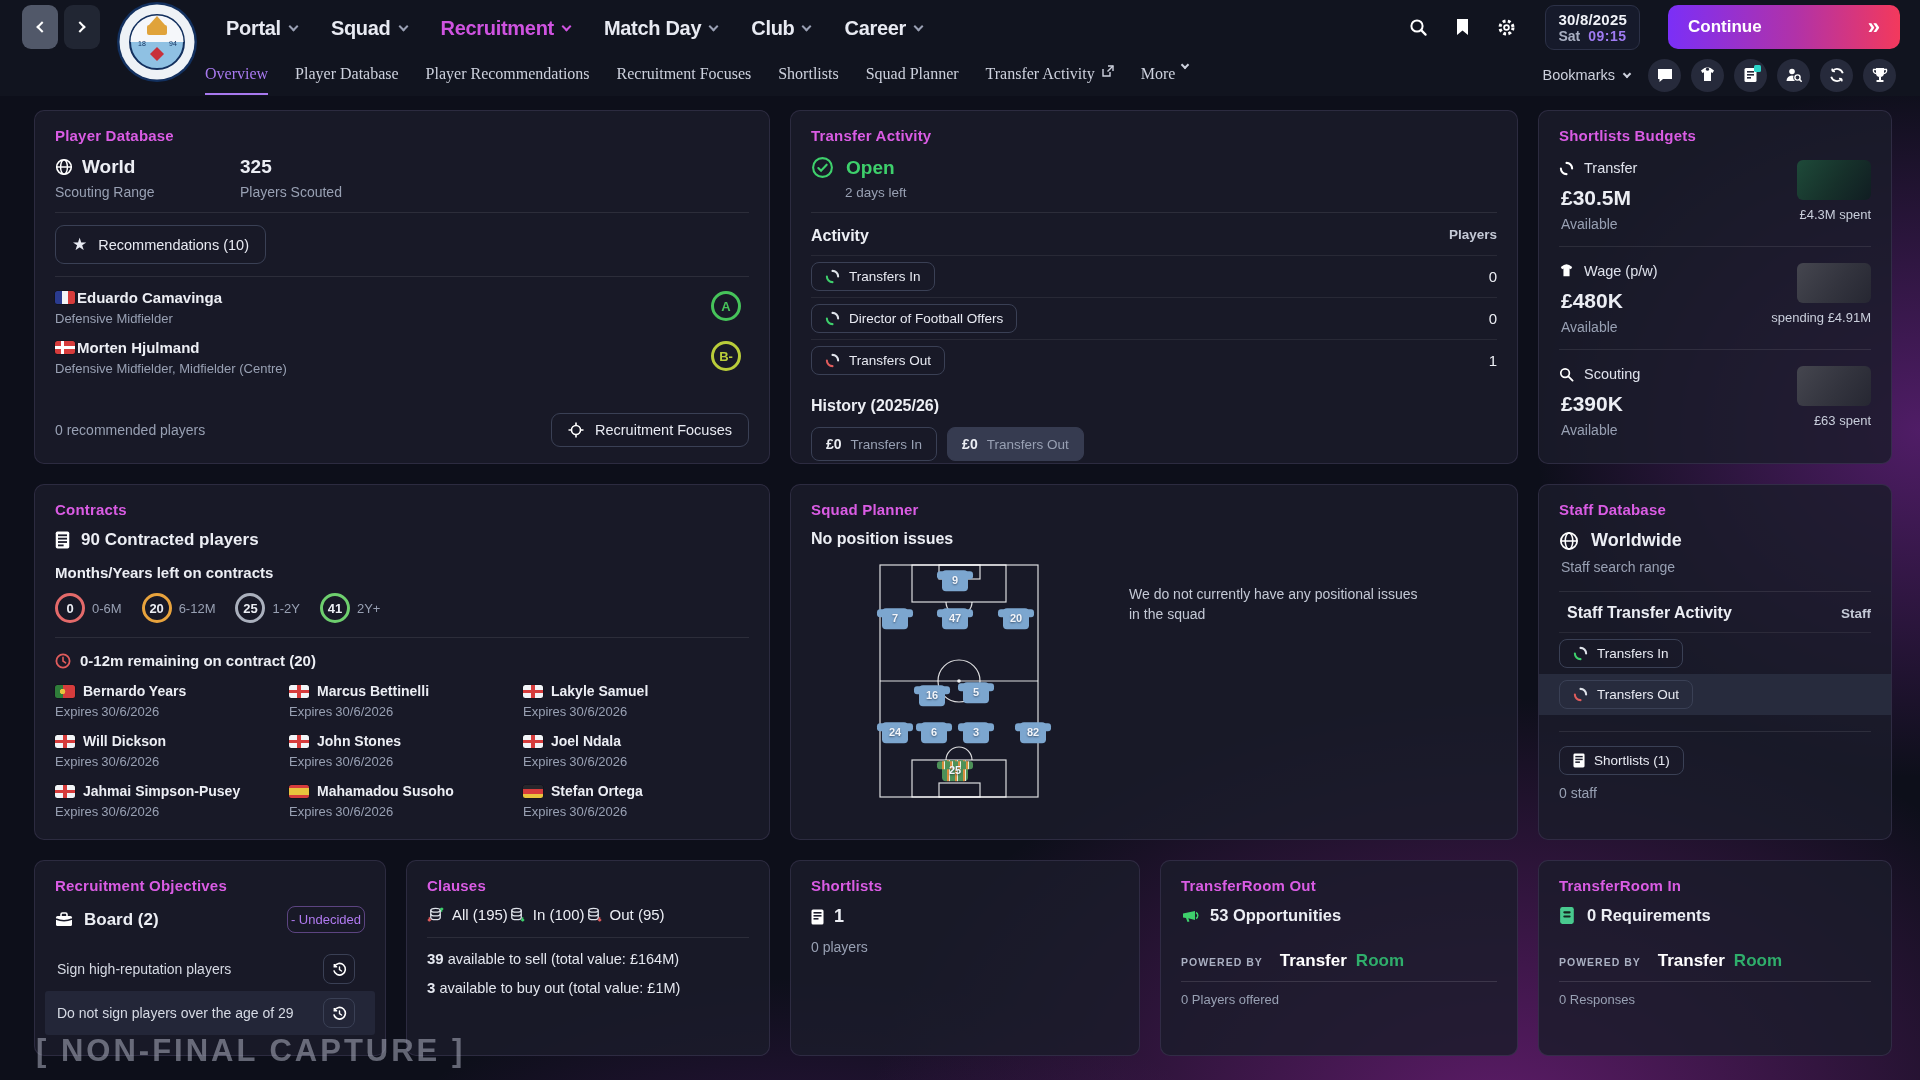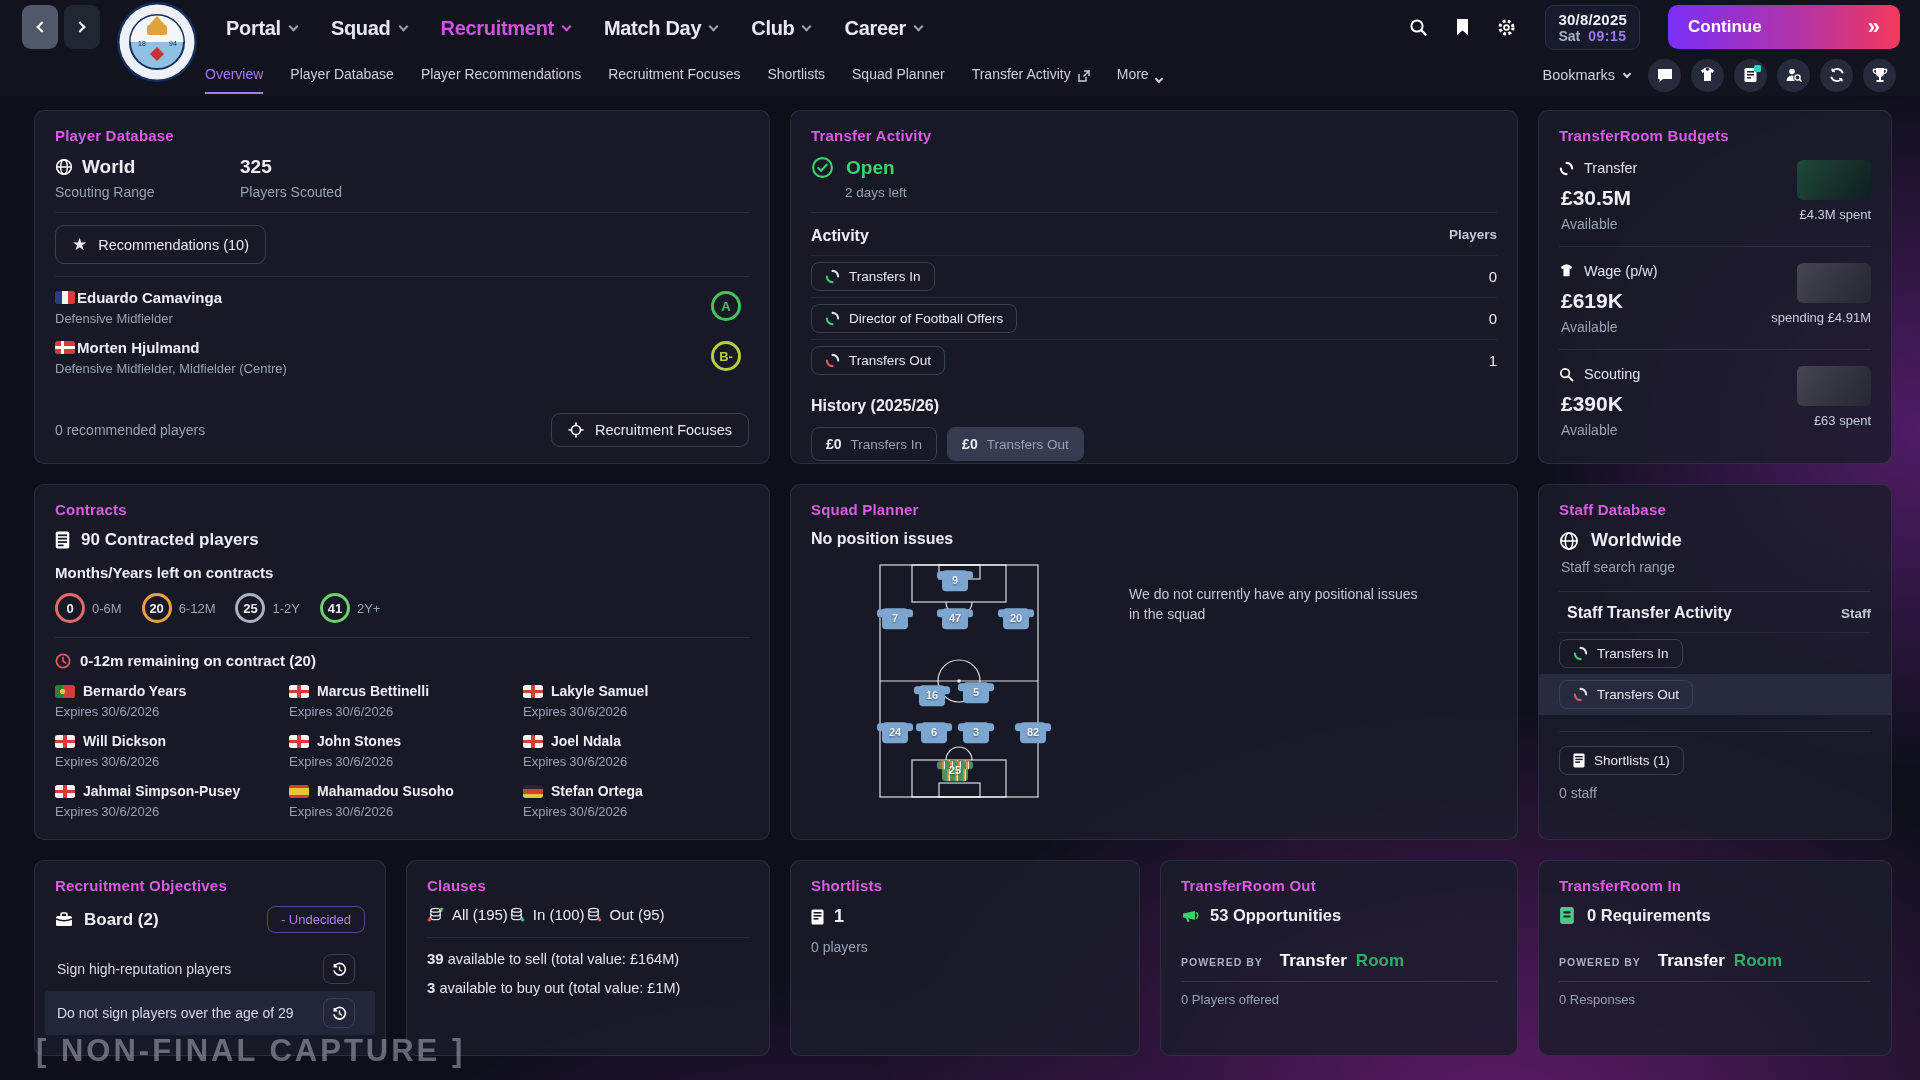--- a/index.html
+++ b/index.html
@@ -37,21 +37,21 @@
     color:#fff; font-size:17px; font-weight:bold; display:flex; align-items:center;
     padding:0 20px; font-family:inherit;
   }
   .continue-btn .dbl { margin-left:auto; font-size:22px; font-weight:bold; }
   
   .subnav {
     height:42px; background:#11141f; display:flex; align-items:center;
     padding:0 24px 0 205px; position:relative; z-index:4;
   }
   .tabs { display:flex; gap:27px; align-items:center; }
-  .tab { font-size:14px; color:#cdd1dd; cursor:pointer; display:flex; align-items:flex-end; gap:7px; padding:10px 0 12px; }
+  .tab { font-size:16px; color:#cdd1dd; cursor:pointer; display:flex; align-items:flex-start; gap:7px; padding:10px 0 12px;font-family:Liberation Serif, serif; }
   .tab.active { color:#a879ef; box-shadow:inset 0 -2px 0 #a879ef; }
   .tab .chev { width:6px; height:6px; border-right:2px solid #cdd1dd; border-bottom:2px solid #cdd1dd; transform:rotate(45deg); margin-top:-3px; }
   .subnav-right { margin-left:auto; display:flex; align-items:center; gap:10px; }
   .bookmarks { font-size:14.5px; color:#cdd1dd; display:flex; align-items:center; gap:9px; cursor:pointer; margin-right:8px; }
   .bookmarks .chev { width:6px; height:6px; border-right:2px solid #cdd1dd; border-bottom:2px solid #cdd1dd; transform:rotate(45deg); margin-top:-3px;}
   .cicon { width:33px; height:33px; border-radius:50%; background:#262a3b; display:flex; align-items:center; justify-content:center; cursor:pointer; }
   
   .content {
     position:relative; height:984px;
     background:
@@ -157,21 +157,21 @@
   .sd-range { display:flex; align-items:center; gap:12px; font-size:18px; font-weight:bold; margin-top:4px; }
   .sd-rl { font-size:14px; color:#98a0b3; margin:8px 0 0 2px; }
   .sd-act { display:flex; align-items:center; font-size:16px; font-weight:bold; margin:6px 0 10px 8px; }
   .sd-act .right { margin-left:auto; font-size:13.5px; color:#c4c9d6; }
   .sd-row { padding:6px 0; border-top:1px solid rgba(255,255,255,0.07); }
   .sd-row.hl { background:#272b3d; margin:0 -20px; padding:6px 20px; border-top:none; }
   .sd-foot { font-size:14px; color:#98a0b3; margin-top:10px; }
   
   .ob-head { display:flex; align-items:center; margin:2px 0 14px; }
   .ob-board { display:flex; align-items:center; gap:11px; font-size:17px; font-weight:bold; }
-  .ob-badge { margin-left:auto; border:1px solid rgba(176,122,240,0.45); color:#b07af0; font-size:13px; border-radius:8px; padding:5px 13px; }
+  .ob-badge { margin-left:auto; border:1px solid rgba(176,122,240,0.45); color:#b07af0; font-size:13px; border-radius:8px; padding:5px 3px; }
   .ob-row { display:flex; align-items:center; padding:7px 10px 7px 2px; font-size:14px; color:#d6dae4; }
   .ob-row.hl { background:#232638; margin:0 -10px; padding:7px 20px 7px 12px; border-radius:3px; }
   .ob-ic { margin-left:auto; width:32px; height:30px; border:1px solid #3a4055; border-radius:8px; display:flex; align-items:center; justify-content:center; cursor:pointer; background:transparent; }
   
   .cl-row { display:flex; margin:2px 0 4px; }
   .cl-item { display:flex; align-items:center; gap:8px; font-size:15px; color:#eceef4; cursor:pointer; }
   .cl-line { font-size:14.5px; margin-top:12px; color:#e4e7ef; }
   .cl-line b { font-size:15px; }
   
   .sl-count { display:flex; align-items:center; gap:10px; font-size:18px; font-weight:bold; margin-top:2px; }
@@ -478,21 +478,21 @@
           <span>Transfers In</span>
         </button>
         <button class="hist-btn fill">
           <b>£0</b>
           <span>Transfers Out</span>
         </button>
       </div>
     </div>
 
     <div class="card">
-      <div class="card-title">TransferRoom Budgets</div>
+      <div class="card-title">Shortlists Budgets</div>
       <div class="b-section">
         <div class="b-left">
           <div class="b-label">
             <svg width="15" height="15" viewBox="0 0 16 16">
                 <path d="M8 2 A6 6 0 0 1 14 8" fill="none" stroke="#fff" stroke-width="2.2" stroke-linecap="round"></path>
                 <path d="M8 14 A6 6 0 0 1 2 8" fill="none" stroke="#fff" stroke-width="2.2" stroke-linecap="round"></path>
               </svg>
             <span>Transfer</span>
           </div>
           <div class="b-value">£30.5M</div>
@@ -505,21 +505,21 @@
       </div>
       <div class="divider"></div>
       <div class="b-section">
         <div class="b-left">
           <div class="b-label">
             <svg width="15" height="14" viewBox="0 0 17 16">
                 <path d="M5.5 1 L8.5 0.2 L11.5 1 L15 3.5 L13.6 6 L12 5.2 V14 H5 V5.2 L3.4 6 L2 3.5 Z" fill="#fff"></path>
               </svg>
             <span>Wage (p/w)</span>
           </div>
-          <div class="b-value">£619K</div>
+          <div class="b-value">£480K</div>
           <div class="b-sub">Available</div>
         </div>
         <div class="b-right">
           <div class="thumb grayg"></div>
           <div class="b-note">spending £4.91M</div>
         </div>
       </div>
       <div class="divider"></div>
       <div class="b-section">
         <div class="b-left">

